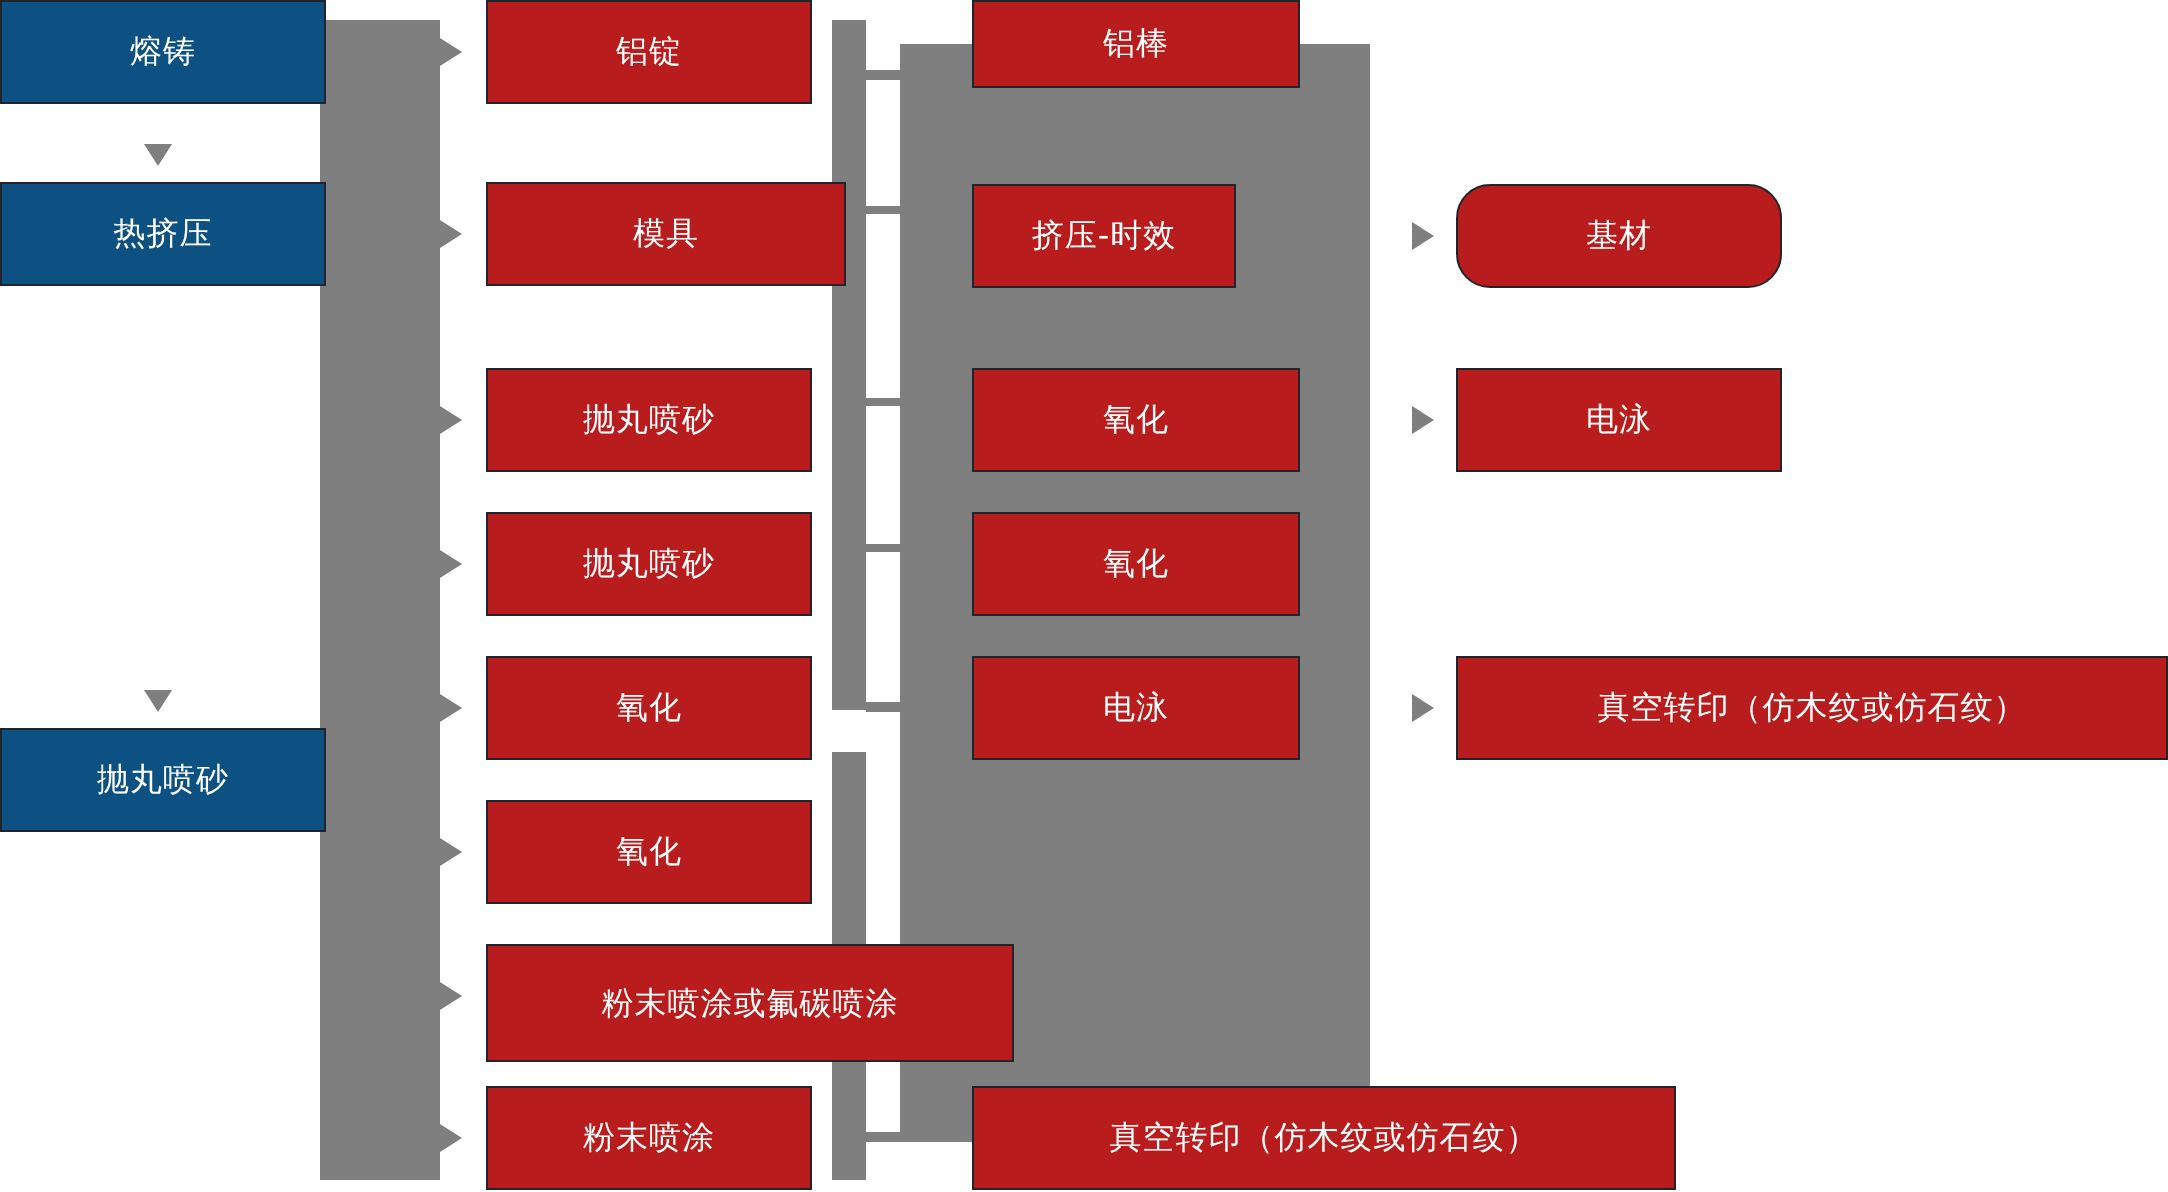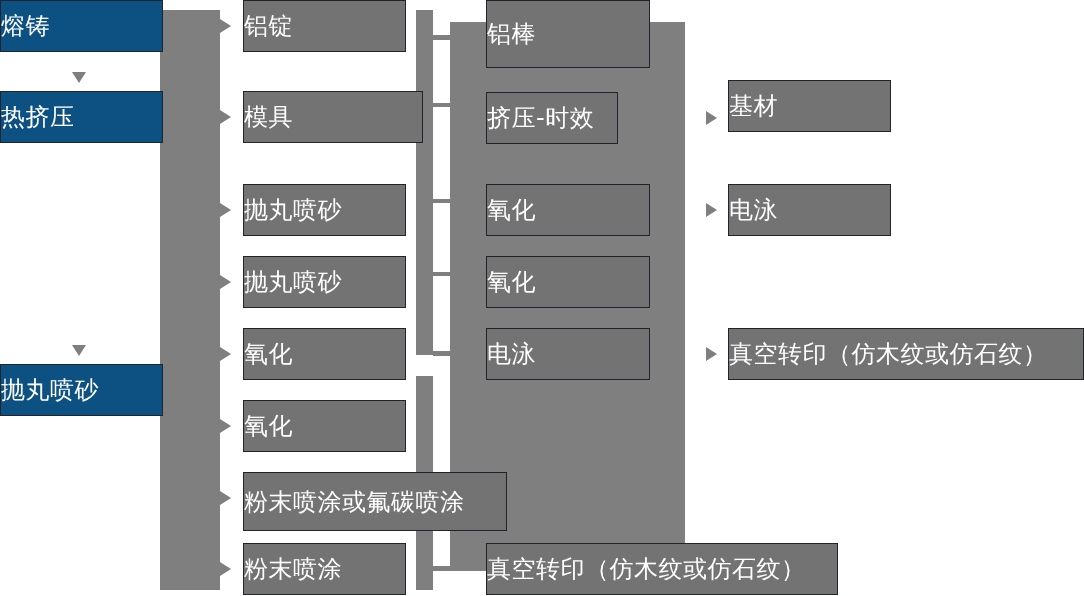--- a/index.html
+++ b/index.html
@@ -46,33 +46,33 @@
     background: #7F7F7F;
     height: 4px;
   }
 
   
   .box {
     position: absolute;
     box-sizing: border-box;
     display: flex;
     align-items: center;
-    justify-content: flex-start;
+    justify-content: center;
     color: #ffffff;
     border: 1px solid #21252B;
-    font-size: 24px;
+    font-size: 16px;
     line-height: 1;
     letter-spacing: 0.5px;
     white-space: nowrap;
   }
   .box.dark {
     background: #0D5183;
   }
   .box.light {
-    background: #737373;
+    background: #b91c1c;
   }
   .box .label { pointer-events: none; }
 </style>
 </head>
 <body>
 
 <div id="canvas">
 
   <div class="band" style="left:160px; top:10px; width:60px; height:580px;"></div>
 
@@ -136,40 +136,40 @@
   <div class="box light" style="left:243px; top:400px; width:163px; height:52px;">
     <span class="label">氧化</span>
   </div>
   <div class="box light" style="left:243px; top:472px; width:264px; height:59px;">
     <span class="label">粉末喷涂或氟碳喷涂</span>
   </div>
   <div class="box light" style="left:243px; top:543px; width:163px; height:52px;">
     <span class="label">粉末喷涂</span>
   </div>
 
-  <div class="box light" style="left:486px; top:0px; width:164px; height:68px;">
+  <div class="box light" style="left:486px; top:0px; width:164px; height:44px;">
     <span class="label">铝棒</span>
   </div>
   <div class="box light" style="left:486px; top:92px; width:132px; height:52px;">
     <span class="label">挤压-时效</span>
   </div>
   <div class="box light" style="left:486px; top:184px; width:164px; height:52px;">
     <span class="label">氧化</span>
   </div>
   <div class="box light" style="left:486px; top:256px; width:164px; height:52px;">
     <span class="label">氧化</span>
   </div>
   <div class="box light" style="left:486px; top:328px; width:164px; height:52px;">
     <span class="label">电泳</span>
   </div>
   <div class="box light" style="left:486px; top:543px; width:352px; height:52px;">
     <span class="label">真空转印（仿木纹或仿石纹）</span>
   </div>
 
-  <div class="box light" style="left:728px; top:80px; width:163px; height:52px;">
+  <div class="box light" style="left:728px; top:92px; width:163px; height:52px;border-radius:17px;">
     <span class="label">基材</span>
   </div>
   <div class="box light" style="left:728px; top:184px; width:163px; height:52px;">
     <span class="label">电泳</span>
   </div>
   <div class="box light" style="left:728px; top:328px; width:356px; height:52px;">
     <span class="label">真空转印（仿木纹或仿石纹）</span>
   </div>
 
 </div>

